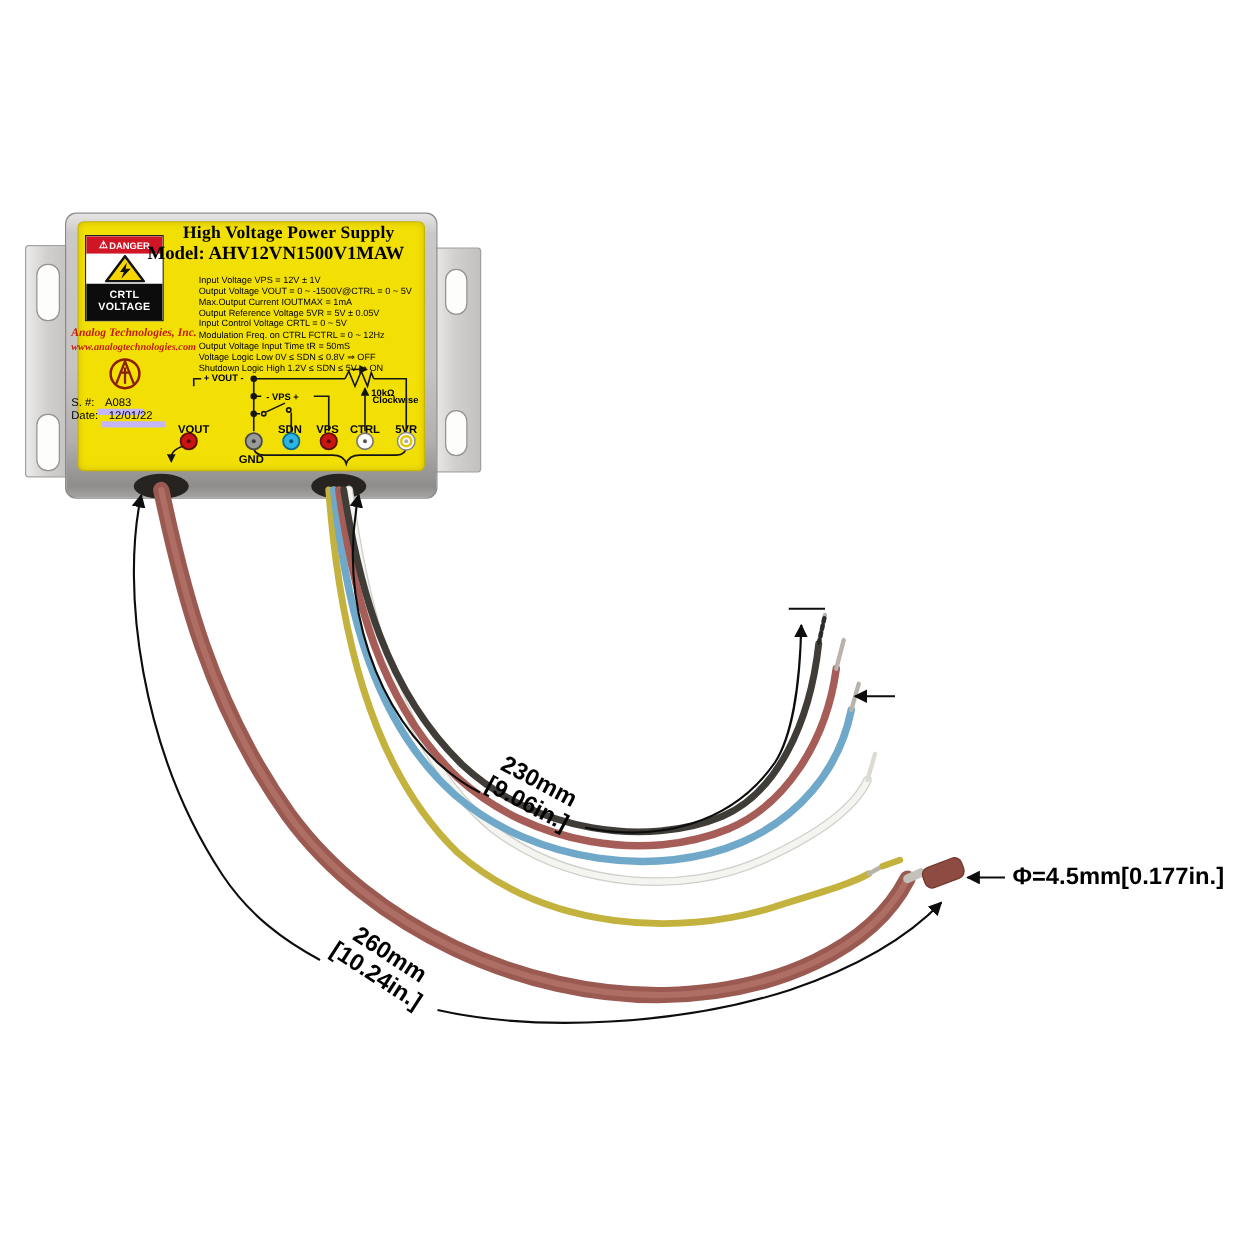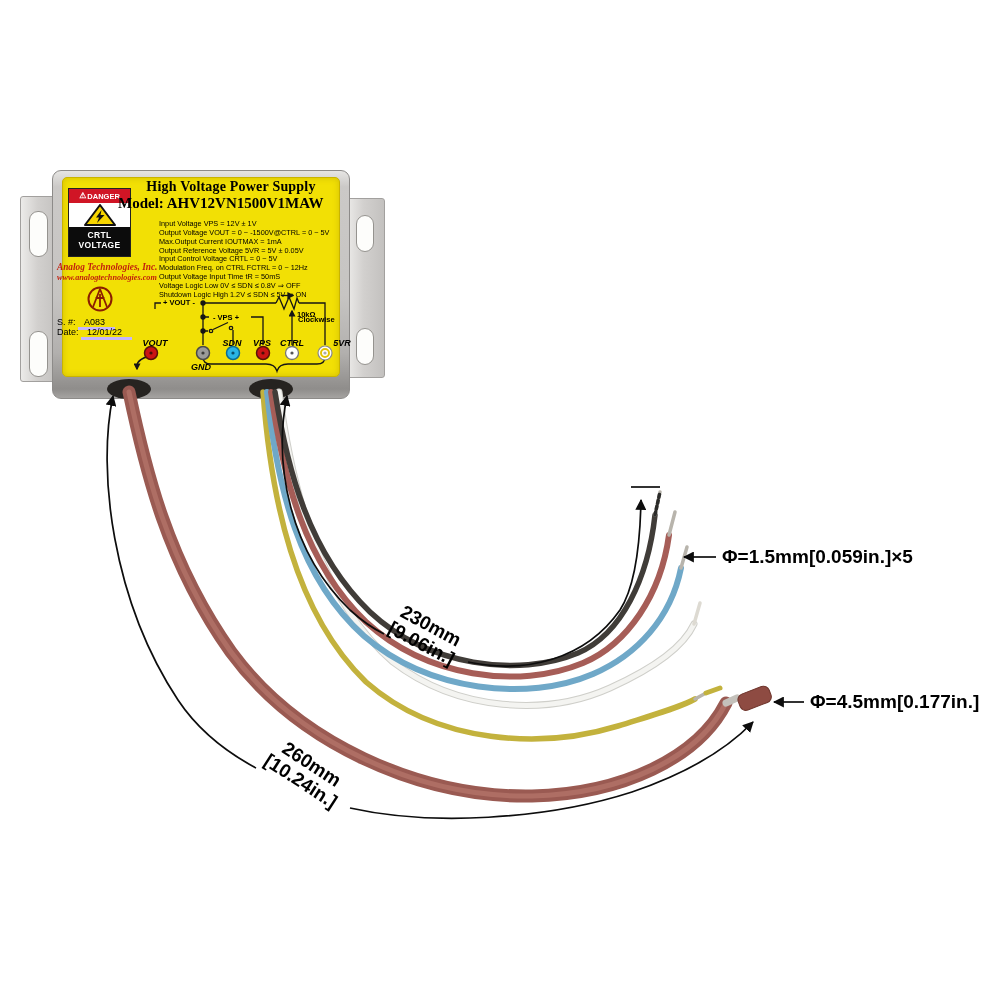--- a/index.html
+++ b/index.html
@@ -32,25 +32,25 @@
   .dz-mid{height:24px;background:#fff;display:flex;align-items:center;justify-content:center;}
   .dz-black{flex:1;background:#0c0c0c;color:#fff;font-size:8.5px;font-weight:bold;text-align:center;
             line-height:10px;padding-top:3px;letter-spacing:.3px;}
 
   
   #company{left:57px;top:262px;width:112px;color:#c21f0d;font-family:"Liberation Serif",serif;
            font-style:italic;font-weight:bold;}
   #company .l1{font-size:9.3px;line-height:10.5px;}
   #company .l2{font-size:8.2px;line-height:9.5px;}
   .inforow{font-size:9px;color:#000;}
-  .inforow .val{border-bottom:3px solid #c4b5fd;padding:0 10px 0 6px;}
+  .inforow .val{border-bottom:5px solid #c4b5fd;padding:0 10px 0 6px;}
 
   
   .schtxt{font-size:7.5px;font-weight:bold;color:#000;white-space:nowrap;}
-  .termlbl{font-size:9px;font-weight:bold;color:#000;transform:translateX(-50%);white-space:nowrap;font-style:italic;}
+  .termlbl{font-size:9px;font-weight:bold;color:#000;transform:translateX(-50%);white-space:nowrap;}
 
   
   .dim{font-size:19px;font-weight:bold;color:#000;text-align:center;line-height:20px;white-space:nowrap;}
   .phi{font-size:19px;font-weight:bold;color:#000;white-space:nowrap;}
 
   svg{display:block;}
   #overlay{left:0;top:0;pointer-events:none;}
 </style>
 </head>
 <body>
@@ -122,21 +122,21 @@
   <div class="abs schtxt" style="left:163px;top:298px;">+ VOUT -</div>
   <div class="abs schtxt" style="left:213px;top:312.5px;">- VPS +</div>
   <div class="abs schtxt" style="left:298px;top:290.5px;margin-top:24px;">Clockwise</div>
   <div class="abs schtxt" style="left:297px;top:310px;">10kΩ</div>
 
   <div class="abs termlbl" style="left:155px;top:338px;">VOUT</div>
   <div class="abs termlbl" style="left:201px;top:338px;margin-top:24px;">GND</div>
   <div class="abs termlbl" style="left:232px;top:338px;">SDN</div>
   <div class="abs termlbl" style="left:262px;top:338px;">VPS</div>
   <div class="abs termlbl" style="left:292px;top:338px;">CTRL</div>
-  <div class="abs termlbl" style="left:325px;top:338px;margin-left:17px;">5VR</div>
+  <div class="abs termlbl" style="left:325px;top:338px;">5VR</div>
 
   <svg id="overlay" class="abs" width="1000" height="1000" viewBox="0 0 1000 1000">
     <defs>
       <marker id="ah" viewBox="0 0 10 10" refX="9" refY="5" markerWidth="11" markerHeight="11" markerUnits="userSpaceOnUse" orient="auto-start-reverse">
           <path d="M0,0 L10,5 L0,10 z" fill="#0d0d0d"></path>
         </marker>
       <marker id="ahs" viewBox="0 0 10 10" refX="8" refY="5" markerWidth="7" markerHeight="7" markerUnits="userSpaceOnUse" orient="auto-start-reverse">
           <path d="M0,0 L10,5 L0,10 z" fill="#151515"></path>
         </marker>
     </defs>
@@ -203,21 +203,20 @@
       <path d="M 287,396 C 273,465 290,552 350,610 C 361,620 372,628 384,634" marker-start="url(#ah)"></path>
       <path d="M 468,662 C 525,674 585,660 620,610 C 633,590 640,550 641,500" marker-end="url(#ah)"></path>
       <path d="M 631,487 L 660,487"></path>
       <path d="M 113,396 C 97,470 112,600 178,700 C 200,733 228,753 256,768" marker-start="url(#ah)"></path>
       <path d="M 350,808 C 430,826 545,820 632,792 C 688,773 728,748 753,722" marker-end="url(#ah)"></path>
       <path d="M 716,557 L 684,557" marker-end="url(#ah)"></path>
       <path d="M 804,702 L 774,702" marker-end="url(#ah)"></path>
     </g>
   </svg>
 
-  <div class="abs phi" style="left:722px;top:546px;">Φ=1.5mm[0.059in.]×5</div>
   <div class="abs phi" style="left:810px;top:691px;">Φ=4.5mm[0.177in.]</div>
   <div class="abs dim" style="left:378px;top:615px;width:96px;transform:rotate(28deg);">
     <div>230mm</div>
     <div>[9.06in.]</div>
   </div>
   <div class="abs dim" style="left:256px;top:753px;width:100px;transform:rotate(33deg);">
     <div>260mm</div>
     <div>[10.24in.]</div>
   </div>
 

